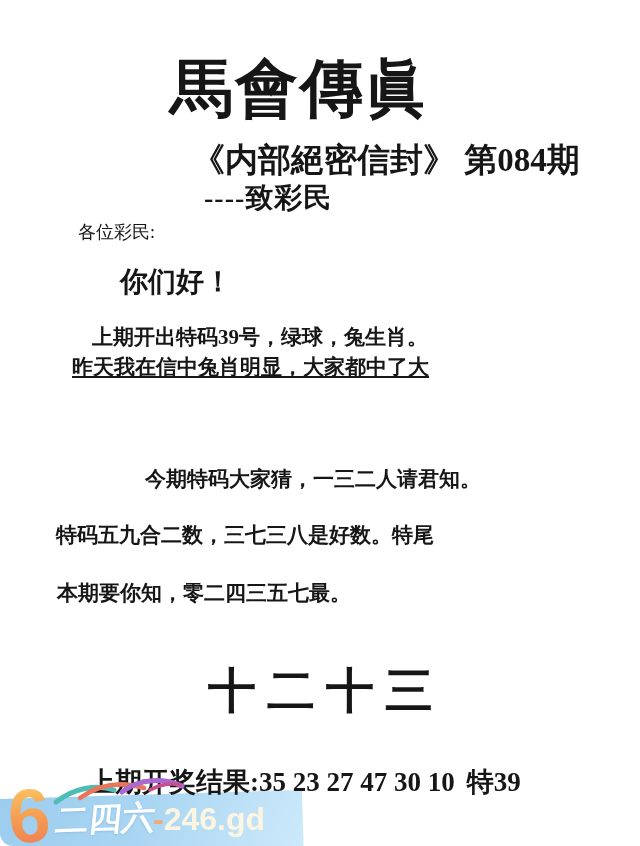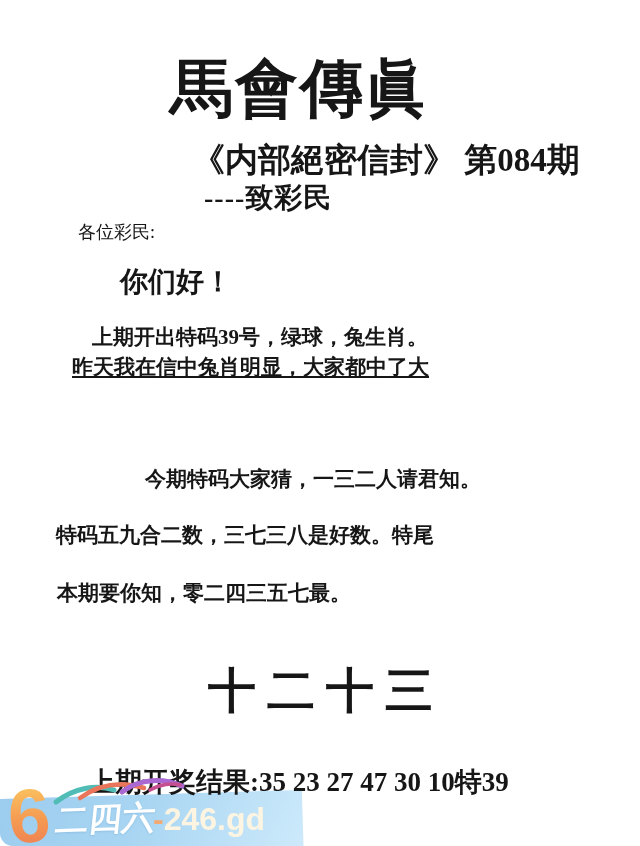--- a/index.html
+++ b/index.html
@@ -53,21 +53,21 @@
     letter-spacing: 11px;
     z-index: 2;
   }
 
   
   .result {
     left: 88px; top: 769px;
     font-size: 27px; font-weight: 700;
     z-index: 3;
   }
-  .result .special { }
+  .result .special { margin-left: 12px; }
 
   
   .band {
     position: absolute;
     left: -4px; top: 799px;
     width: 306px; height: 62px;
     background: linear-gradient(115deg, #9cccee 0%, #a8d5f2 45%, #cdeafb 100%);
     transform: rotate(-1.7deg);
     transform-origin: 0 0;
     z-index: 1;

